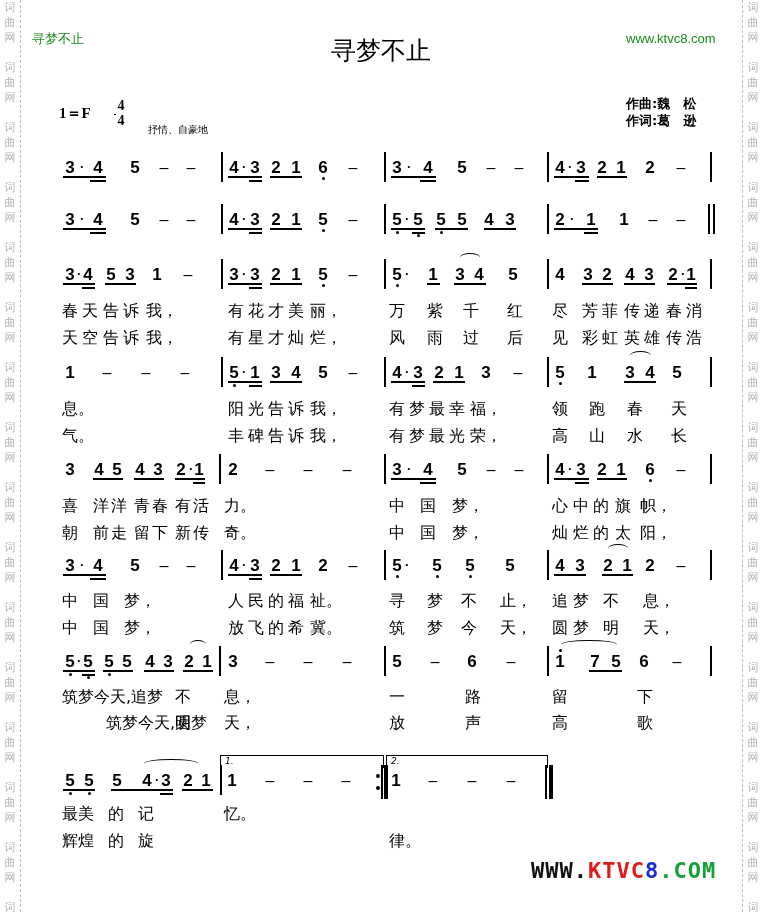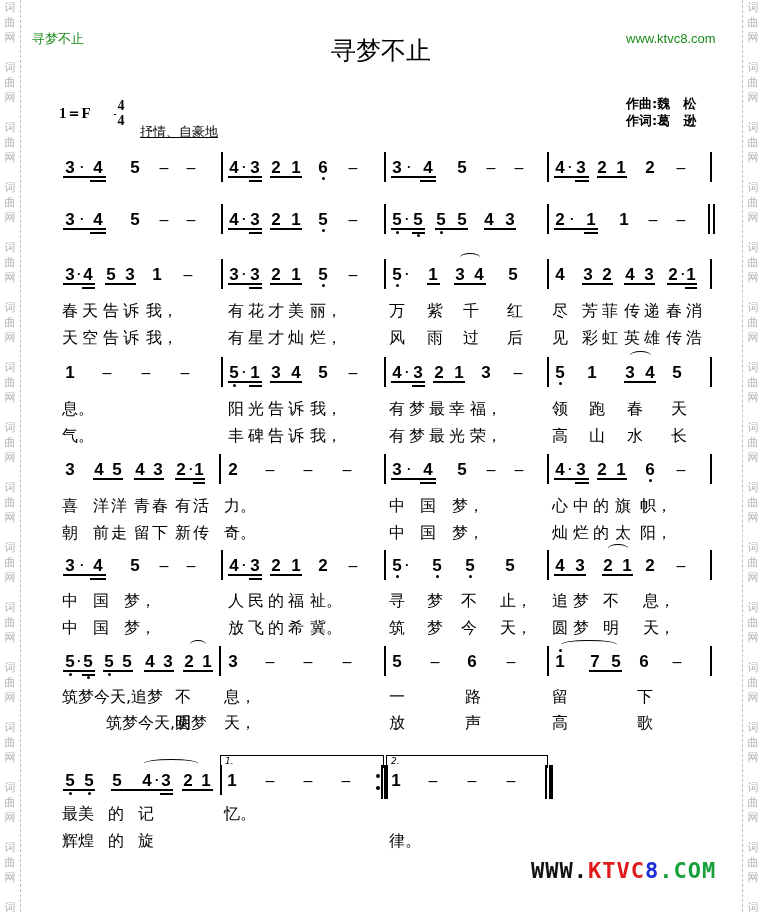--- a/index.html
+++ b/index.html
@@ -8,21 +8,21 @@
   .margin-col { position:absolute; top:0; width:20px; height:912px; }
   .margin-col.left { left:0; border-right:1px dashed #bdbdbd; }
   .margin-col.right { left:742px; border-left:1px dashed #bdbdbd; }
   .wm { position:absolute; left:3px; font-size:11px; color:#b4b4b4; line-height:15px; width:14px; text-align:center; }
   .site-left { position:absolute; left:32px; top:30px; font-size:13px; color:#1a8a1a; }
   .site-right { position:absolute; left:626px; top:31px; font-size:13px; color:#1a8a1a; font-family:"Liberation Sans", sans-serif; }
   .title { position:absolute; left:0; width:762px; top:34px; text-align:center; font-size:25px; font-family:"DejaVu Serif", serif; }
   .key { position:absolute; left:59px; top:104px; font-size:15px; font-weight:bold; font-family:"Liberation Serif", serif; }
   .ts { position:absolute; left:114px; top:98px; font-size:14px; font-weight:bold; font-family:"Liberation Serif", serif; text-align:center; width:14px; line-height:15px; }
   .ts .bar { border-top:1.5px solid #000; margin:1px 0; }
-  .tempo { position:absolute; left:140px; top:123px; font-size:13px;text-decoration:underline; }
+  .tempo { position:absolute; left:148px; top:123px; font-size:10px; }
   .credits { position:absolute; left:626px; top:95px; font-size:13px; line-height:17px; font-weight:bold; }
   .credits div { white-space:pre; }
   .note { position:absolute; font-family:"Liberation Sans", sans-serif; font-weight:bold; font-size:17px; text-align:center; width:12px; }
   .dash { position:absolute; font-family:"Liberation Sans", sans-serif; font-size:16px; width:12px; text-align:center; }
   .ul1 { position:absolute; height:2px; background:#000; }
   .dot-below { position:absolute; width:3px; height:3px; background:#000; border-radius:50%; }
   .dot-above { position:absolute; width:3px; height:3px; background:#000; border-radius:50%; }
   .aug { position:absolute; font-family:"Liberation Sans", sans-serif; font-weight:bold; font-size:13px; }
   .bar { position:absolute; width:1.5px; background:#000; }
   .slur { position:absolute; border-top:1.5px solid #000; border-radius:50% 50% 0 0; height:8px; }

